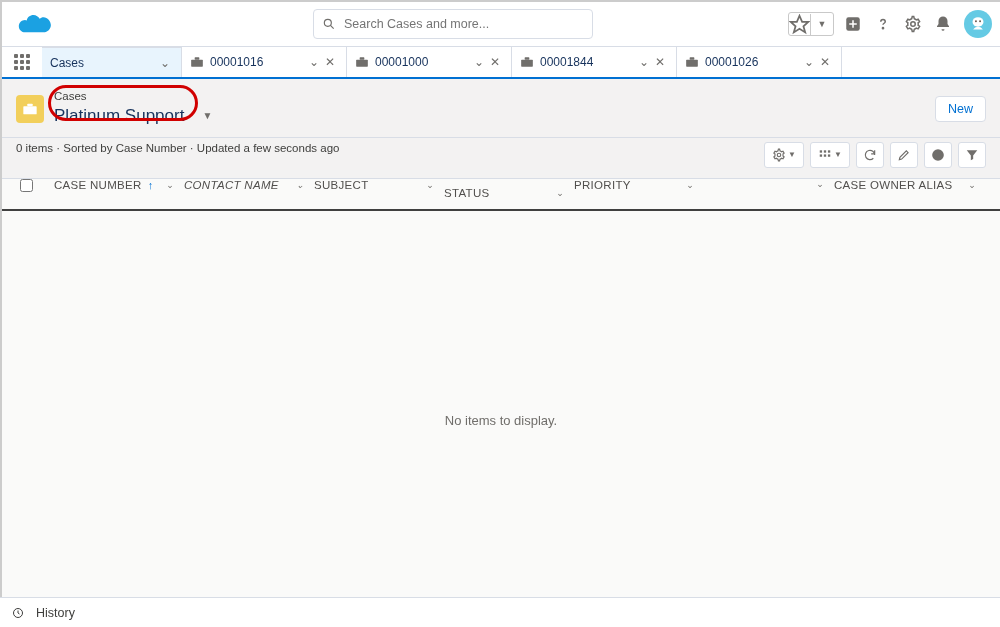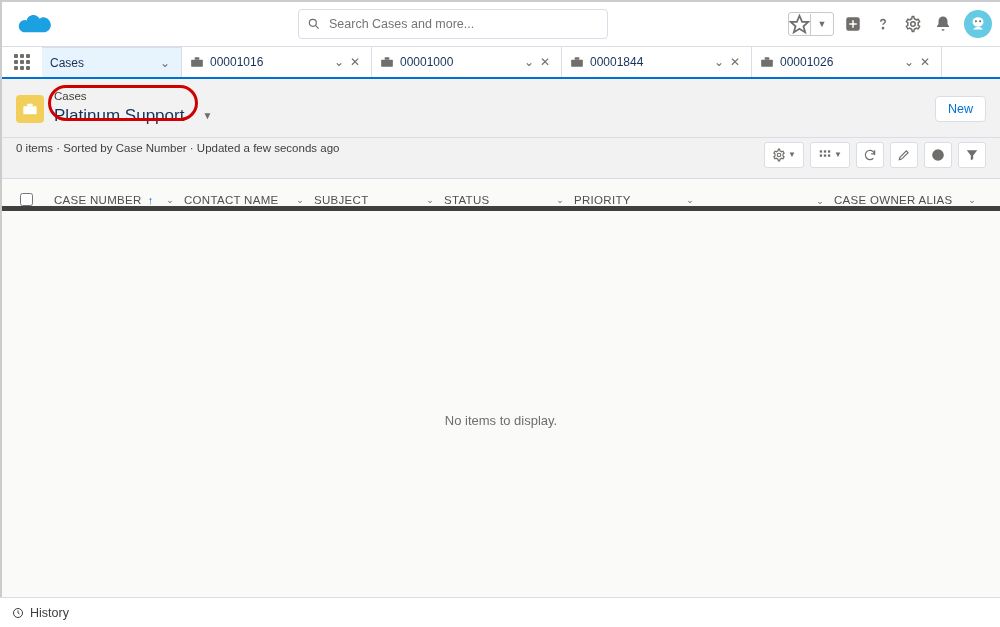--- a/index.html
+++ b/index.html
@@ -1,21 +1,21 @@
 <!DOCTYPE html>
 <html><head>
 <meta charset="utf-8">
 <style>
   * { box-sizing: border-box; margin: 0; padding: 0; }
   html, body { width: 1000px; height: 627px; font-family: "Salesforce Sans", Arial, sans-serif; font-size: 13px; color: #16325c; background: #fff; overflow: hidden; border: 1px solid #ccc; }
   
   .topbar { display: flex; align-items: center; height: 45px; padding: 0 8px; border-bottom: 1px solid #d8dde6; }
   .cloud { width: 40px; height: 28px; margin-left: 6px; margin-right: 12px; color: #1589ee; }
   .spacer { flex: 1; }
-  .search-wrap { display: flex; align-items: center; width: 310px; height: 30px; border: 1px solid #d8dde6; border-radius: 4px; padding: 0 8px; background: #fff; margin-left: 50px; }
+  .search-wrap { display: flex; align-items: center; width: 280px; height: 30px; border: 1px solid #d8dde6; border-radius: 4px; padding: 0 8px; background: #fff; margin-left: 50px; }
   .search-wrap svg { width: 14px; height: 14px; color: #706e6b; margin-right: 8px; }
   .search-wrap input { border: none; outline: none; flex: 1; font-size: 12.5px; color: #54698d; }
   .utilbar { display: flex; align-items: center; gap: 8px; }
   .util-icon { width: 22px; height: 22px; display: flex; align-items: center; justify-content: center; color: #706e6b; cursor: pointer; }
   .util-icon svg { width: 18px; height: 18px; }
   .fav-split { display: flex; align-items: center; border: 1px solid #c9c9c9; border-radius: 3px; height: 24px; }
   .fav-split .seg { width: 22px; display: flex; align-items: center; justify-content: center; color: #706e6b; }
   .fav-split .seg:first-child { border-right: 1px solid #c9c9c9; }
   .avatar { width: 28px; height: 28px; border-radius: 50%; background: #65cae4; display: flex; align-items: center; justify-content: center; margin-left: 2px; }
   .avatar svg { width: 22px; height: 22px; }
@@ -25,21 +25,21 @@
   .waffle-grid { display: grid; grid-template-columns: repeat(3, 4px); grid-template-rows: repeat(3, 4px); gap: 2px; }
   .waffle-grid div { width: 4px; height: 4px; background: #706e6b; border-radius: 1px; }
   .appname { display: flex; align-items: center; color: #706e6b; font-size: 15px; padding: 0 14px 0 4px; border-right: 1px solid #d8dde6; }
   .tab { display: flex; align-items: center; border-right: 1px solid #d8dde6; padding: 0 8px; font-size: 12px; color: #16325c; cursor: pointer; min-width: 0; position: relative; }
   .tab.primary { background: #e8f4fd; min-width: 140px; border-top: 1px solid #d8dde6; }
   .tab.primary::before { content:''; position:absolute; left:0; right:0; top:-1px; height:2px; }
   .tab .tab-label { flex: 1; white-space: nowrap; }
   .tab .chev { width: 16px; color: #706e6b; display: flex; justify-content: center; }
   .tab .close { width: 16px; color: #706e6b; display: flex; justify-content: center; }
   .tab .brief { width: 14px; height: 12px; margin-right: 6px; }
-  .tab.work { width: 190px; }
+  .tab.work { width: 165px; }
   
   .page-header { background: #f3f2f2; padding: 12px 14px 10px 14px; display: flex; align-items: center; border-bottom: 1px solid #d8dde6; }
   .obj-icon { width: 28px; height: 28px; border-radius: 4px; background: #f2cf5b; display: flex; align-items: center; justify-content: center; margin-right: 10px; }
   .obj-icon svg { width: 16px; height: 16px; fill: #fff; }
   .lv-block { display: flex; flex-direction: column; position: relative; }
   .lv-small { font-size: 11.5px; color: #3e3e3c; line-height: 1; }
   .lv-name { font-size: 17px; font-weight: 400; display: flex; align-items: center; gap: 18px; line-height: 1.3; padding-top: 2px; }
   .lv-name .dd { color: #706e6b; font-size: 10px; }
   .lv-circle { position: absolute; left: -6px; top: -6px; width: 150px; height: 36px; border: 3px solid #d10000; border-radius: 18px; pointer-events: none; }
   .ph-spacer { flex: 1; }
@@ -47,37 +47,37 @@
   
   .subheader { background: #f3f2f2; padding: 4px 14px 10px 14px; display: flex; align-items: flex-start; border-bottom: 1px solid #d8dde6; }
   .meta { font-size: 11.5px; color: #3e3e3c; }
   .sub-spacer { flex: 1; }
   .btn-group { display: flex; gap: 6px; }
   .icon-btn { background: #fff; border: 1px solid #d8dde6; border-radius: 3px; height: 26px; min-width: 28px; padding: 0 4px; display: flex; align-items: center; justify-content: center; color: #706e6b; cursor: pointer; }
   .icon-btn.split { min-width: 40px; gap: 2px; }
   .icon-btn svg { width: 14px; height: 14px; }
   .mini-chev { font-size: 8px; color: #706e6b; }
   
-  .colhead { display: flex; align-items: flex-end; height: 32px; border-bottom: 5px solid #404040; padding: 0 14px 0 18px; background: #fafaf9; font-size: 11.5px; letter-spacing: .3px; color: #514f4d; }
+  .colhead { display: flex; align-items: flex-start; height: 32px; border-bottom: 2px solid #404040; padding: 0 14px 0 18px; background: #fafaf9; font-size: 11.5px; letter-spacing: .3px; color: #514f4d; }
   .colhead .col { display: flex; align-items: center; gap: 6px; }
   .colhead .chev { color: #706e6b; font-size: 9px; margin-left: auto; padding-right: 10px; }
   .col-check { width: 34px; }
   .col-check input { width: 13px; height: 13px; }
   .col1 { width: 130px; display:flex; }
-  .col2 { width: 130px; display:flex; }
+  .col2 { width: 130px; display:flex;font-style:italic; }
   .col3 { width: 130px; display:flex; }
   .col4 { width: 130px; display:flex;margin-top:8px; }
   .col5 { width: 130px; display:flex; }
   .col6 { width: 130px; display:flex; }
   .col7 { flex:1; display:flex; }
   .sort-arrow { color: #0070d2; font-size: 11px; }
   
   .list-body { height: 420px; display: flex; align-items: center; justify-content: center; background: #fafaf9; color: #706e6b; font-size: 13px; }
   
-  .footer { position: absolute; bottom: 0; left: 0; right: 0; height: 30px; border-top: 1px solid #d8dde6; display: flex; align-items: center; padding: 0 12px; font-size: 12.5px; color: #3e3e3c; gap: 6px; background:#fff; }
+  .footer { position: absolute; bottom: 0; left: 0; right: 0; height: 30px; border-top: 1px solid #d8dde6; display: flex; align-items: center; padding: 0 12px; font-size: 12.5px; color: #3e3e3c; gap: 12px; background:#fff; }
   .clk { width: 12px; height: 12px; }
 </style>
 </head>
 <body>
 
 <div class="topbar">
   <svg class="cloud" viewBox="0 0 64 40">
       <path fill="#1ba1e2" d="M45 8c-3 0-5 1-7 3-2-4-6-7-11-7-6 0-11 4-12 10-1 0-2-1-3-1-6 0-11 5-11 11s5 11 11 11h33c7 0 13-6 13-13S52 8 45 8z" transform="scale(.9) translate(4,2)"></path>
     </svg>
   <div class="spacer"></div>

